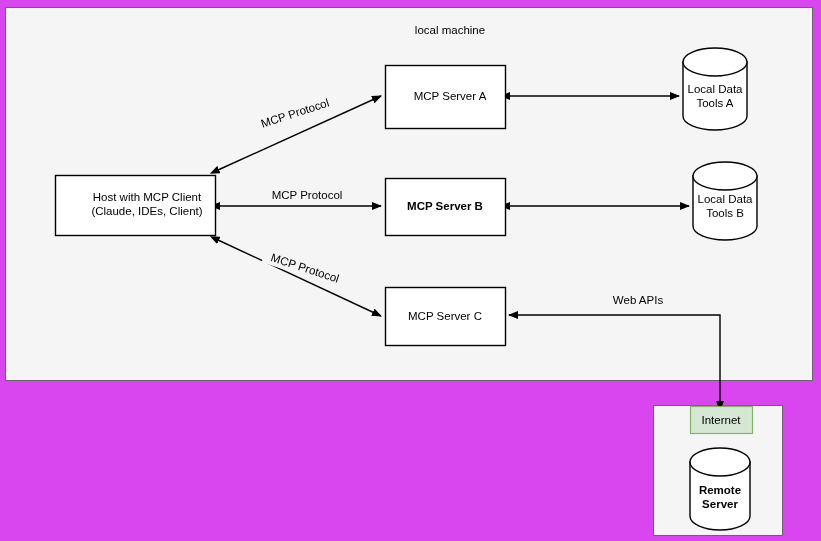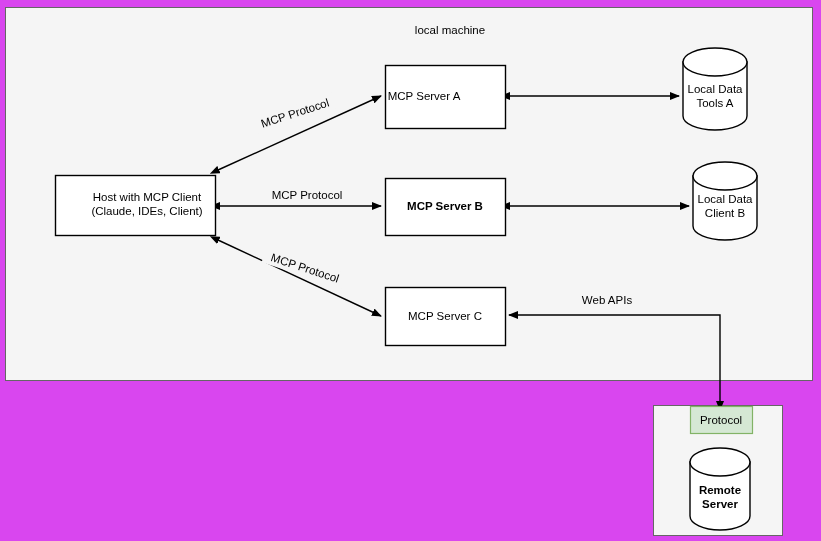--- a/index.html
+++ b/index.html
@@ -92,44 +92,44 @@
     </g>
   </svg>
 
   <div class="lbl" style="left:380px; top:23px; width:140px;">local machine</div>
 
   <div class="lbl lbl-multi" style="left:57px; top:190px; width:156px;margin-left:12px;">
     <span>Host with MCP Client</span><br>
     <span>(Claude, IDEs, Client)</span>
   </div>
 
-  <div class="lbl" style="left:366px; top:89px; width:116px;">MCP Server A</div>
+  <div class="lbl" style="left:392px; top:89px; width:116px;">MCP Server A</div>
 
   <div class="lbl" style="left:387px; top:199px; width:116px;font-weight:bold;">MCP Server B</div>
 
   <div class="lbl" style="left:387px; top:309px; width:116px;">MCP Server C</div>
 
   <div class="lbl lbl-multi" style="left:683px; top:82px; width:64px;">
     <span>Local Data</span><br>
     <span>Tools A</span>
   </div>
 
   <div class="lbl lbl-multi" style="left:693px; top:192px; width:64px;">
     <span>Local Data</span><br>
-    <span>Client B</span>
+    <span>Tools B</span>
   </div>
 
-  <div class="lbl" style="left:690px; top:413px; width:62px;">Protocol</div>
+  <div class="lbl" style="left:690px; top:413px; width:62px;">Internet</div>
 
   <div class="lbl lbl-multi" style="left:688px; top:483px; width:64px;font-weight:bold;">
     <span>Remote</span><br>
     <span>Server</span>
   </div>
 
   <div class="lbl" style="left:252px; top:105px; width:82px; transform:rotate(-18deg); transform-origin:center center; background:#f5f5f5; padding:1px 2px;">MCP Protocol</div>
 
   <div class="lbl" style="left:264px; top:187px; width:82px; background:#f5f5f5; padding:1px 2px;">MCP Protocol</div>
 
   <div class="lbl" style="left:262px; top:260px; width:82px; transform:rotate(18deg); transform-origin:center center; background:#f5f5f5; padding:1px 2px;">MCP Protocol</div>
 
-  <div class="lbl" style="left:566px; top:292px; width:78px; background:#f5f5f5; padding:1px 2px;">Web APIs</div>
+  <div class="lbl" style="left:597px; top:292px; width:78px; background:#f5f5f5; padding:1px 2px;">Web APIs</div>
 
 </div>
 
 </body></html>

